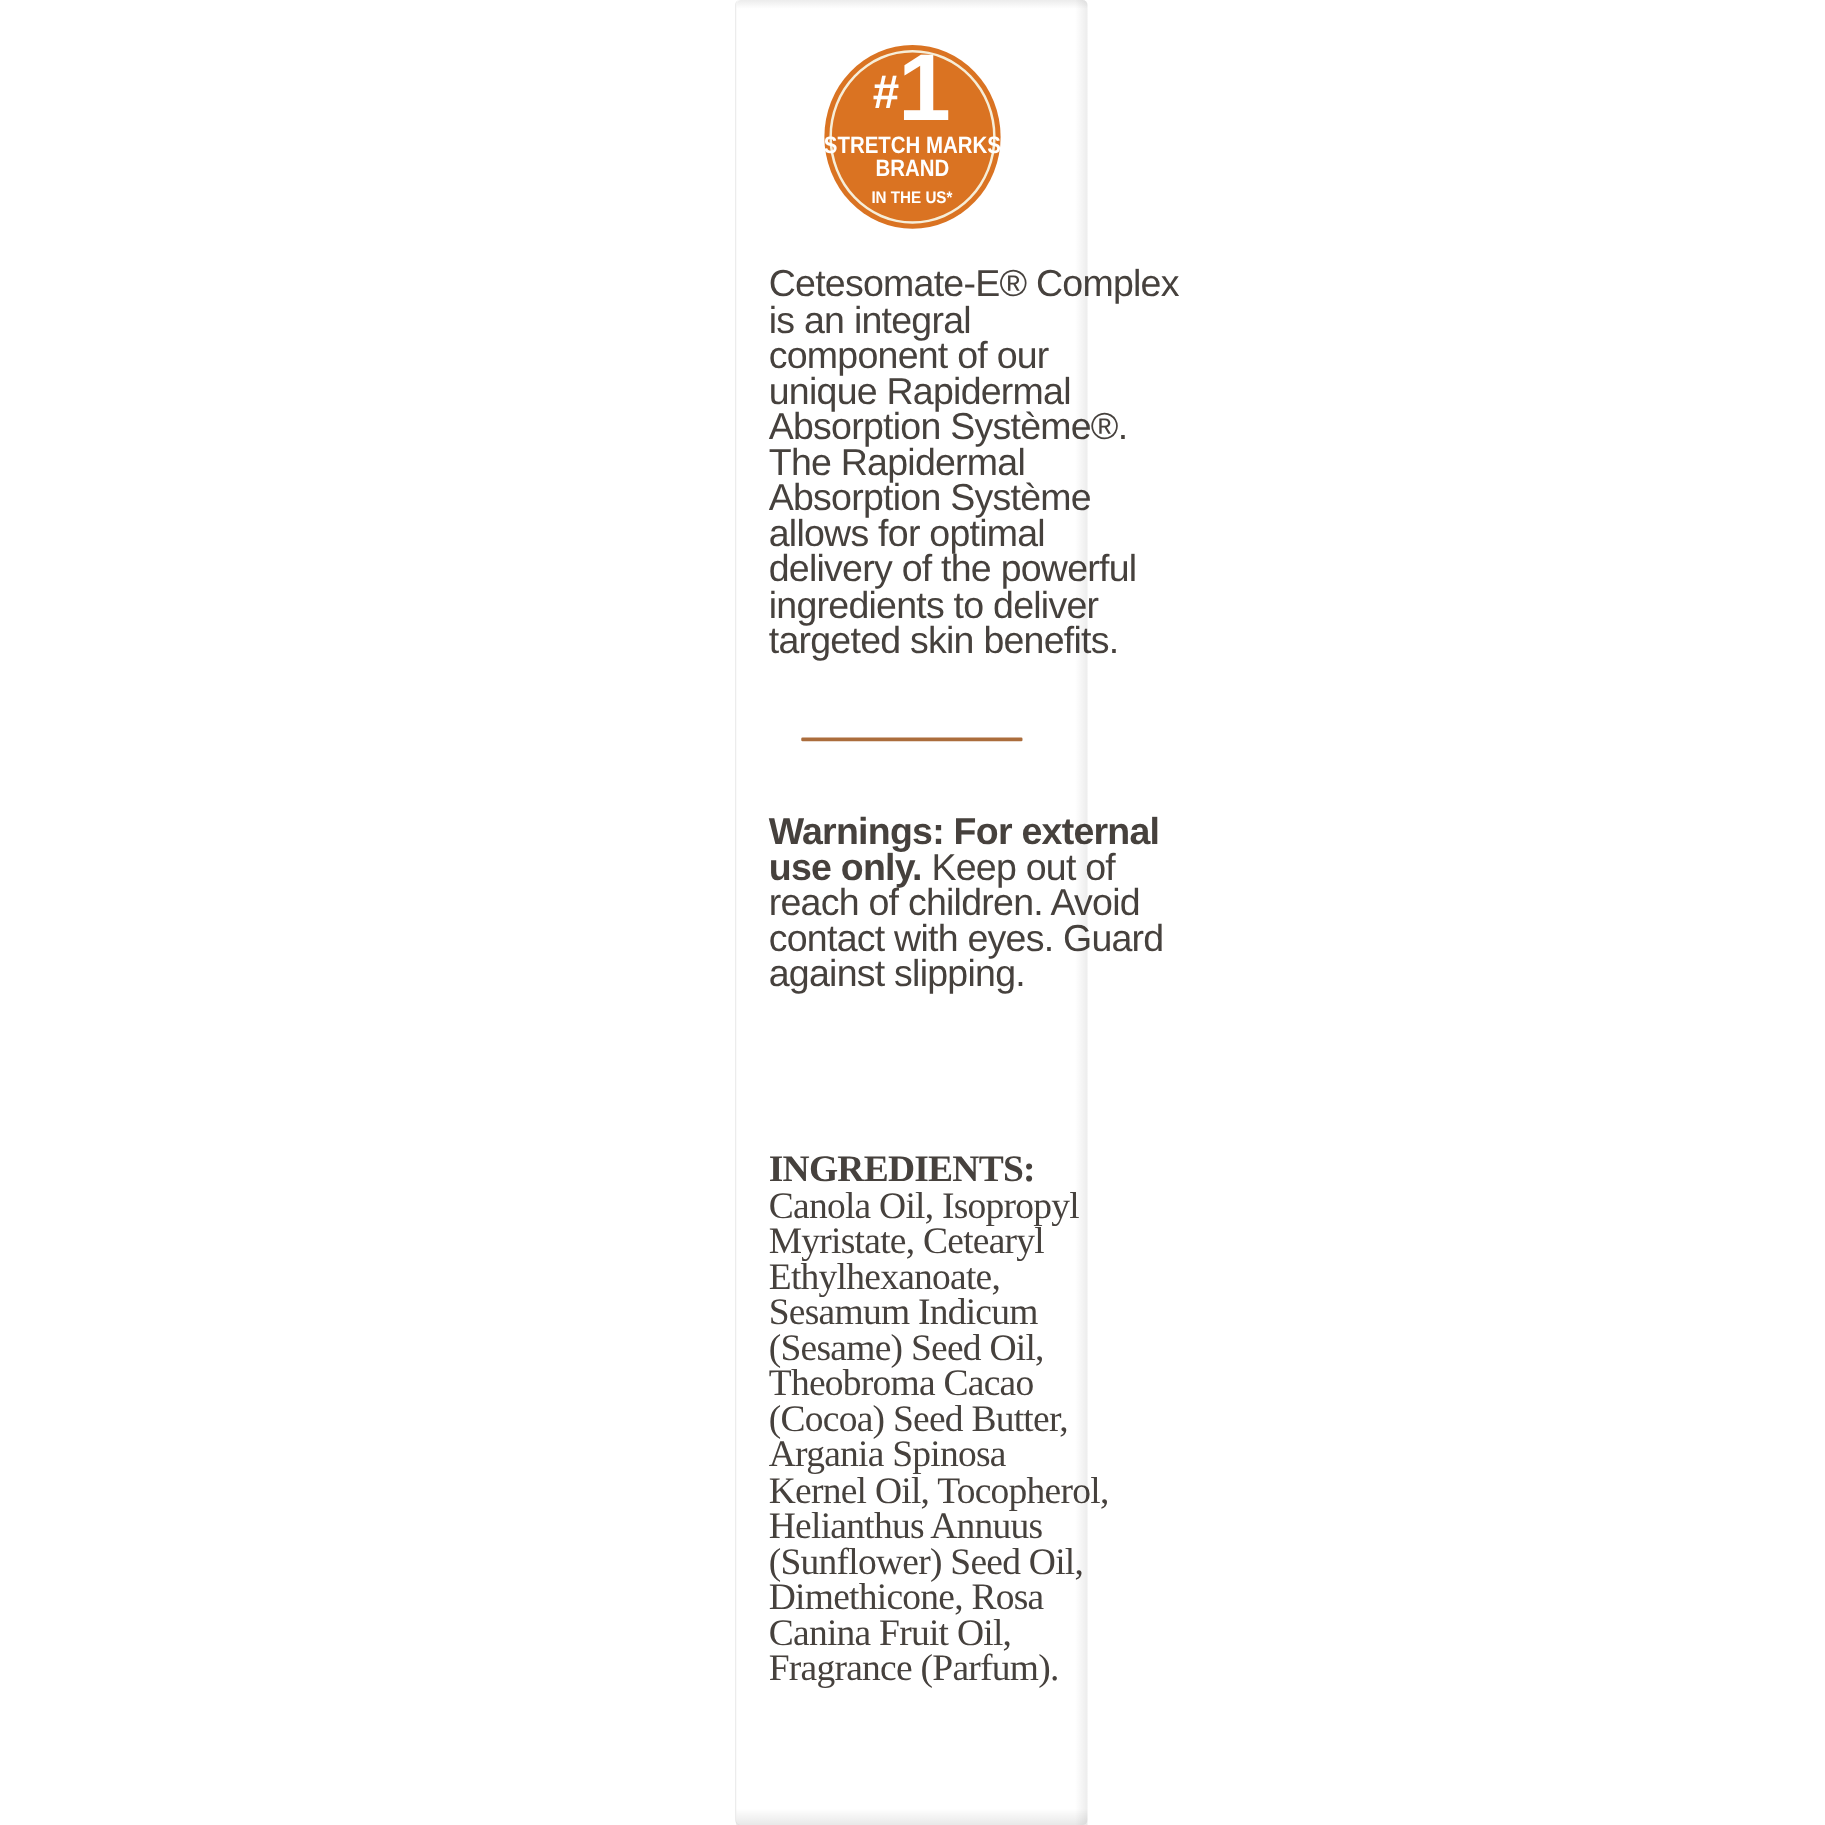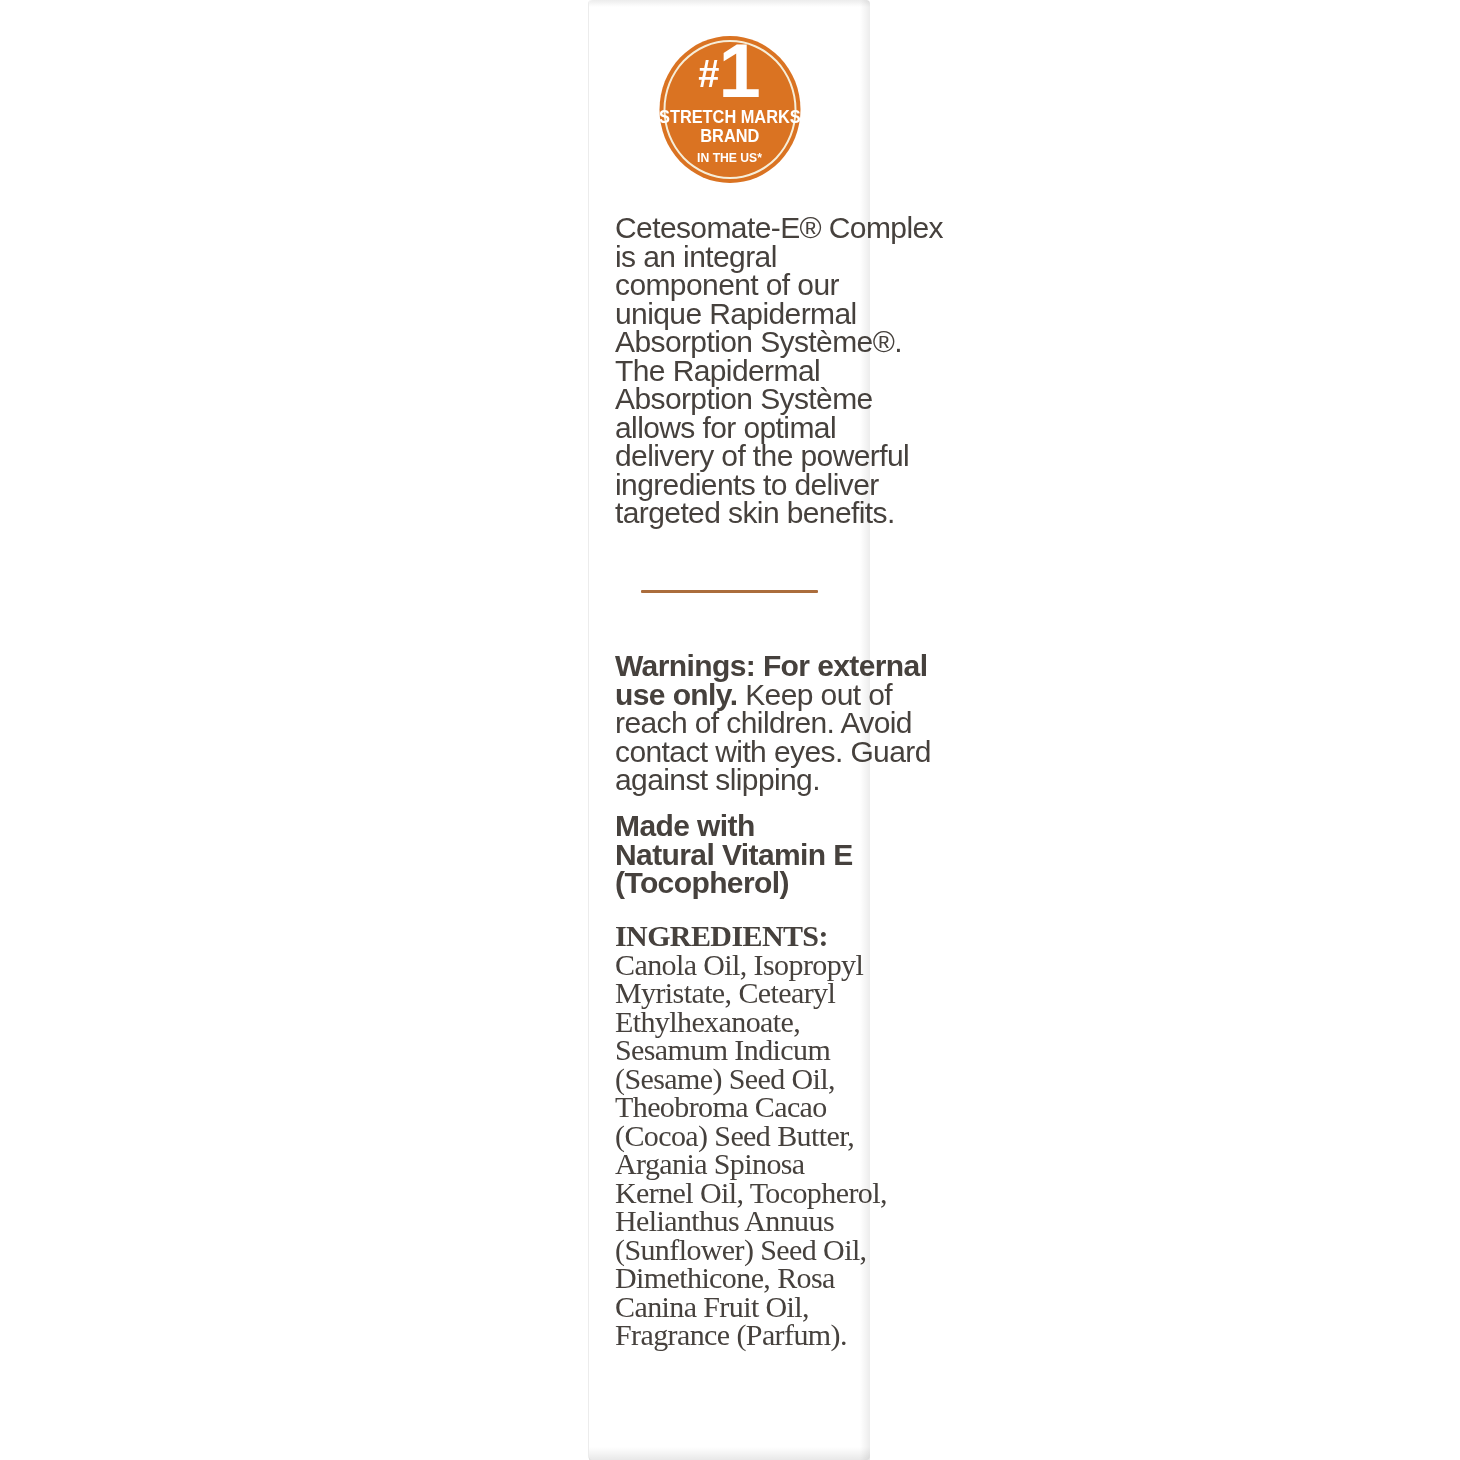--- a/index.html
+++ b/index.html
@@ -162,23 +162,20 @@
 targeted skin benefits.</div>
 
   <div class="divider"></div>
 
   <div class="para warnings"><span class="bold">Warnings: For external
 use only.</span><span> Keep out of
 reach of children. Avoid
 contact with eyes. Guard
 against slipping.</span></div>
 
-  <div class="para madewith">Made with
-Natural Vitamin E
-(Tocopherol)</div>
 
   <div class="para ingredients"><span class="bold">INGREDIENTS:</span><span>
 Canola Oil, Isopropyl
 Myristate, Cetearyl
 Ethylhexanoate,
 Sesamum Indicum
 (Sesame) Seed Oil,
 Theobroma Cacao
 (Cocoa) Seed Butter,
 Argania Spinosa

